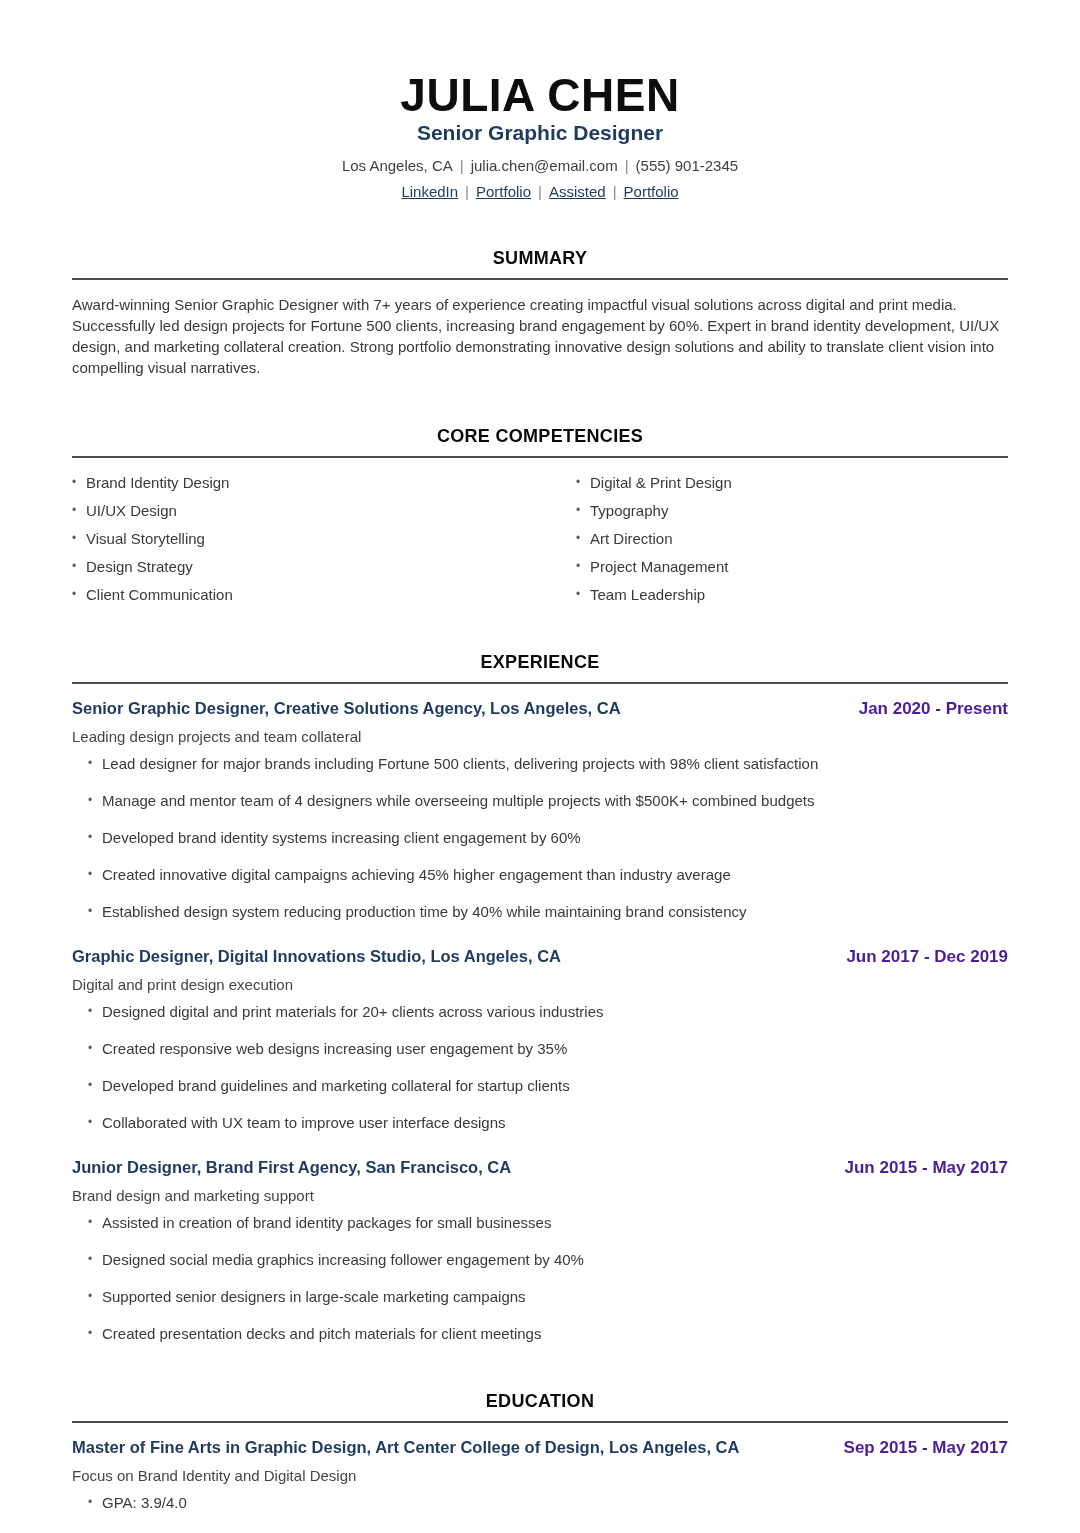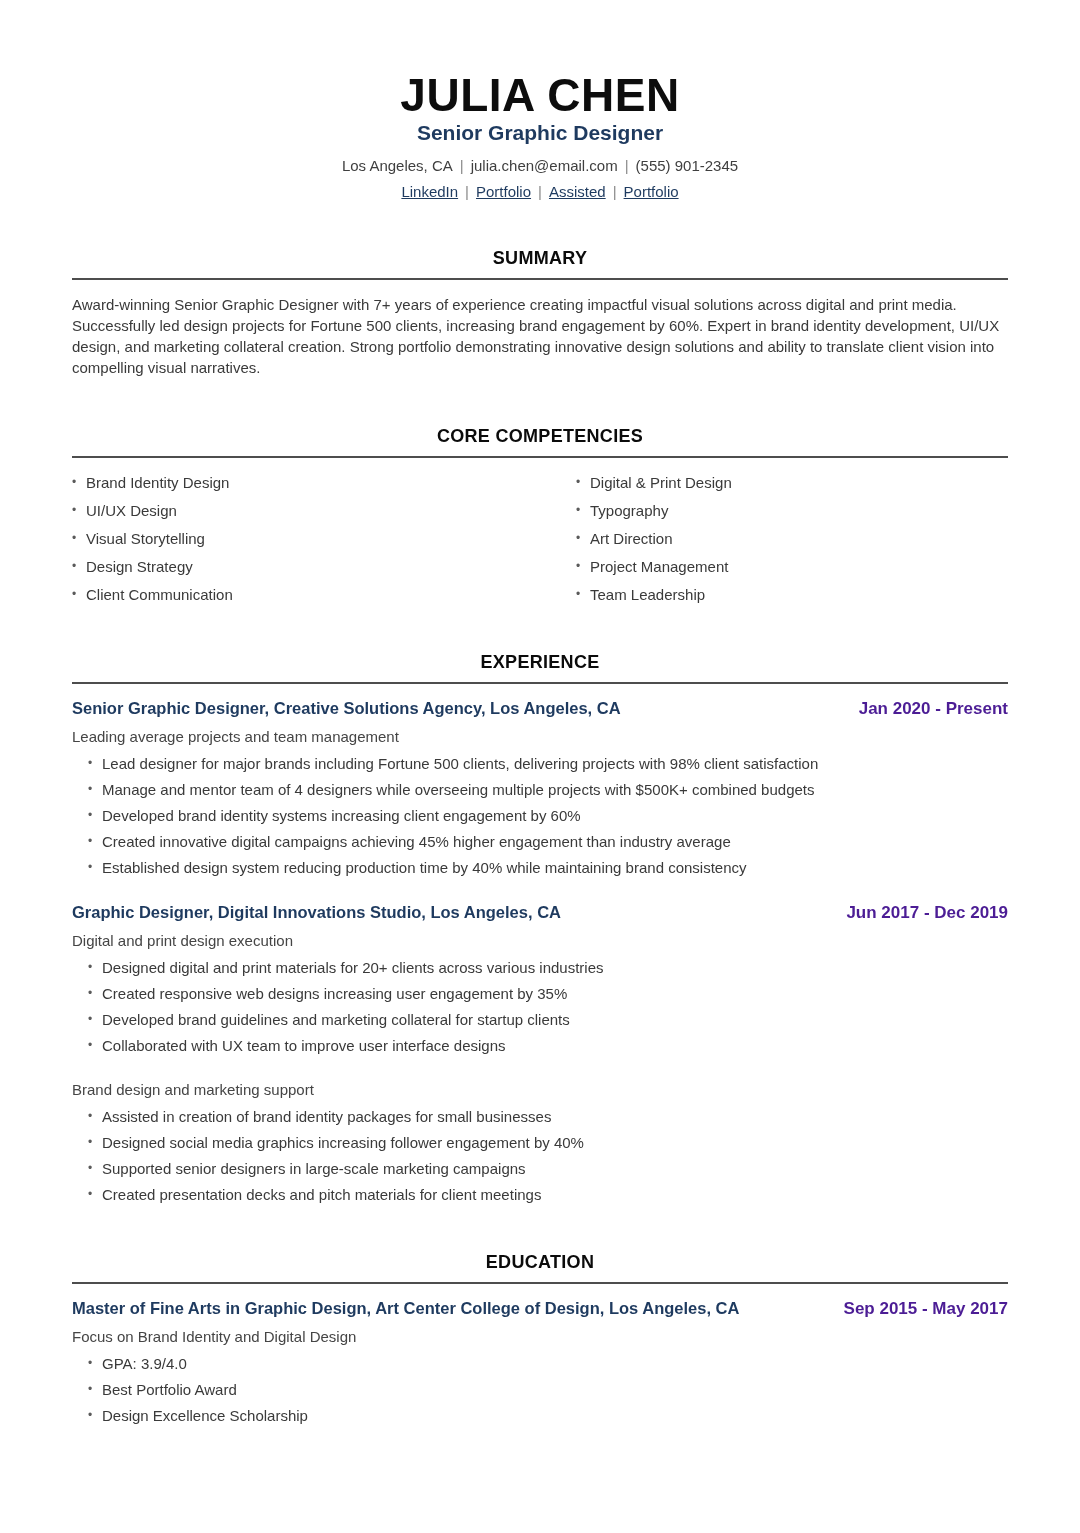--- a/index.html
+++ b/index.html
@@ -123,21 +123,21 @@
     margin-top: 9px;
     padding-left: 16px;
   }
   .entry-bullets li {
     position: relative;
     padding-left: 14px;
     font-size: 15px;
     line-height: 19px;
     color: #3a3a3a;
   }
-  .entry-bullets li + li { margin-top: 7px; }
+  .entry-bullets li + li { margin-top: 18px; }
   .entry-bullets li::before {
     content: "\2022";
     position: absolute;
     left: 0;
     color: #5a5a5a;
     font-size: 12px;
   }
 </style>
 </head>
 <body>
@@ -184,21 +184,21 @@
 
   <section class="section">
     <h2 class="section-heading">EXPERIENCE</h2>
     <hr class="section-rule">
 
     <div class="entry">
       <div class="entry-head">
         <div class="entry-title">Senior Graphic Designer, Creative Solutions Agency, Los Angeles, CA</div>
         <div class="entry-dates">Jan 2020 - Present</div>
       </div>
-      <div class="entry-subtitle">Leading average projects and team management</div>
+      <div class="entry-subtitle">Leading design projects and team collateral</div>
       <ul class="entry-bullets">
         <li>Lead designer for major brands including Fortune 500 clients, delivering projects with 98% client satisfaction</li>
         <li>Manage and mentor team of 4 designers while overseeing multiple projects with $500K+ combined budgets</li>
         <li>Developed brand identity systems increasing client engagement by 60%</li>
         <li>Created innovative digital campaigns achieving 45% higher engagement than industry average</li>
         <li>Established design system reducing production time by 40% while maintaining brand consistency</li>
       </ul>
     </div>
 
     <div class="entry">
@@ -209,20 +209,24 @@
       <div class="entry-subtitle">Digital and print design execution</div>
       <ul class="entry-bullets">
         <li>Designed digital and print materials for 20+ clients across various industries</li>
         <li>Created responsive web designs increasing user engagement by 35%</li>
         <li>Developed brand guidelines and marketing collateral for startup clients</li>
         <li>Collaborated with UX team to improve user interface designs</li>
       </ul>
     </div>
 
     <div class="entry">
+      <div class="entry-head">
+        <div class="entry-title">Junior Designer, Brand First Agency, San Francisco, CA</div>
+        <div class="entry-dates">Jun 2015 - May 2017</div>
+      </div>
       <div class="entry-subtitle">Brand design and marketing support</div>
       <ul class="entry-bullets">
         <li>Assisted in creation of brand identity packages for small businesses</li>
         <li>Designed social media graphics increasing follower engagement by 40%</li>
         <li>Supported senior designers in large-scale marketing campaigns</li>
         <li>Created presentation decks and pitch materials for client meetings</li>
       </ul>
     </div>
   </section>
 

